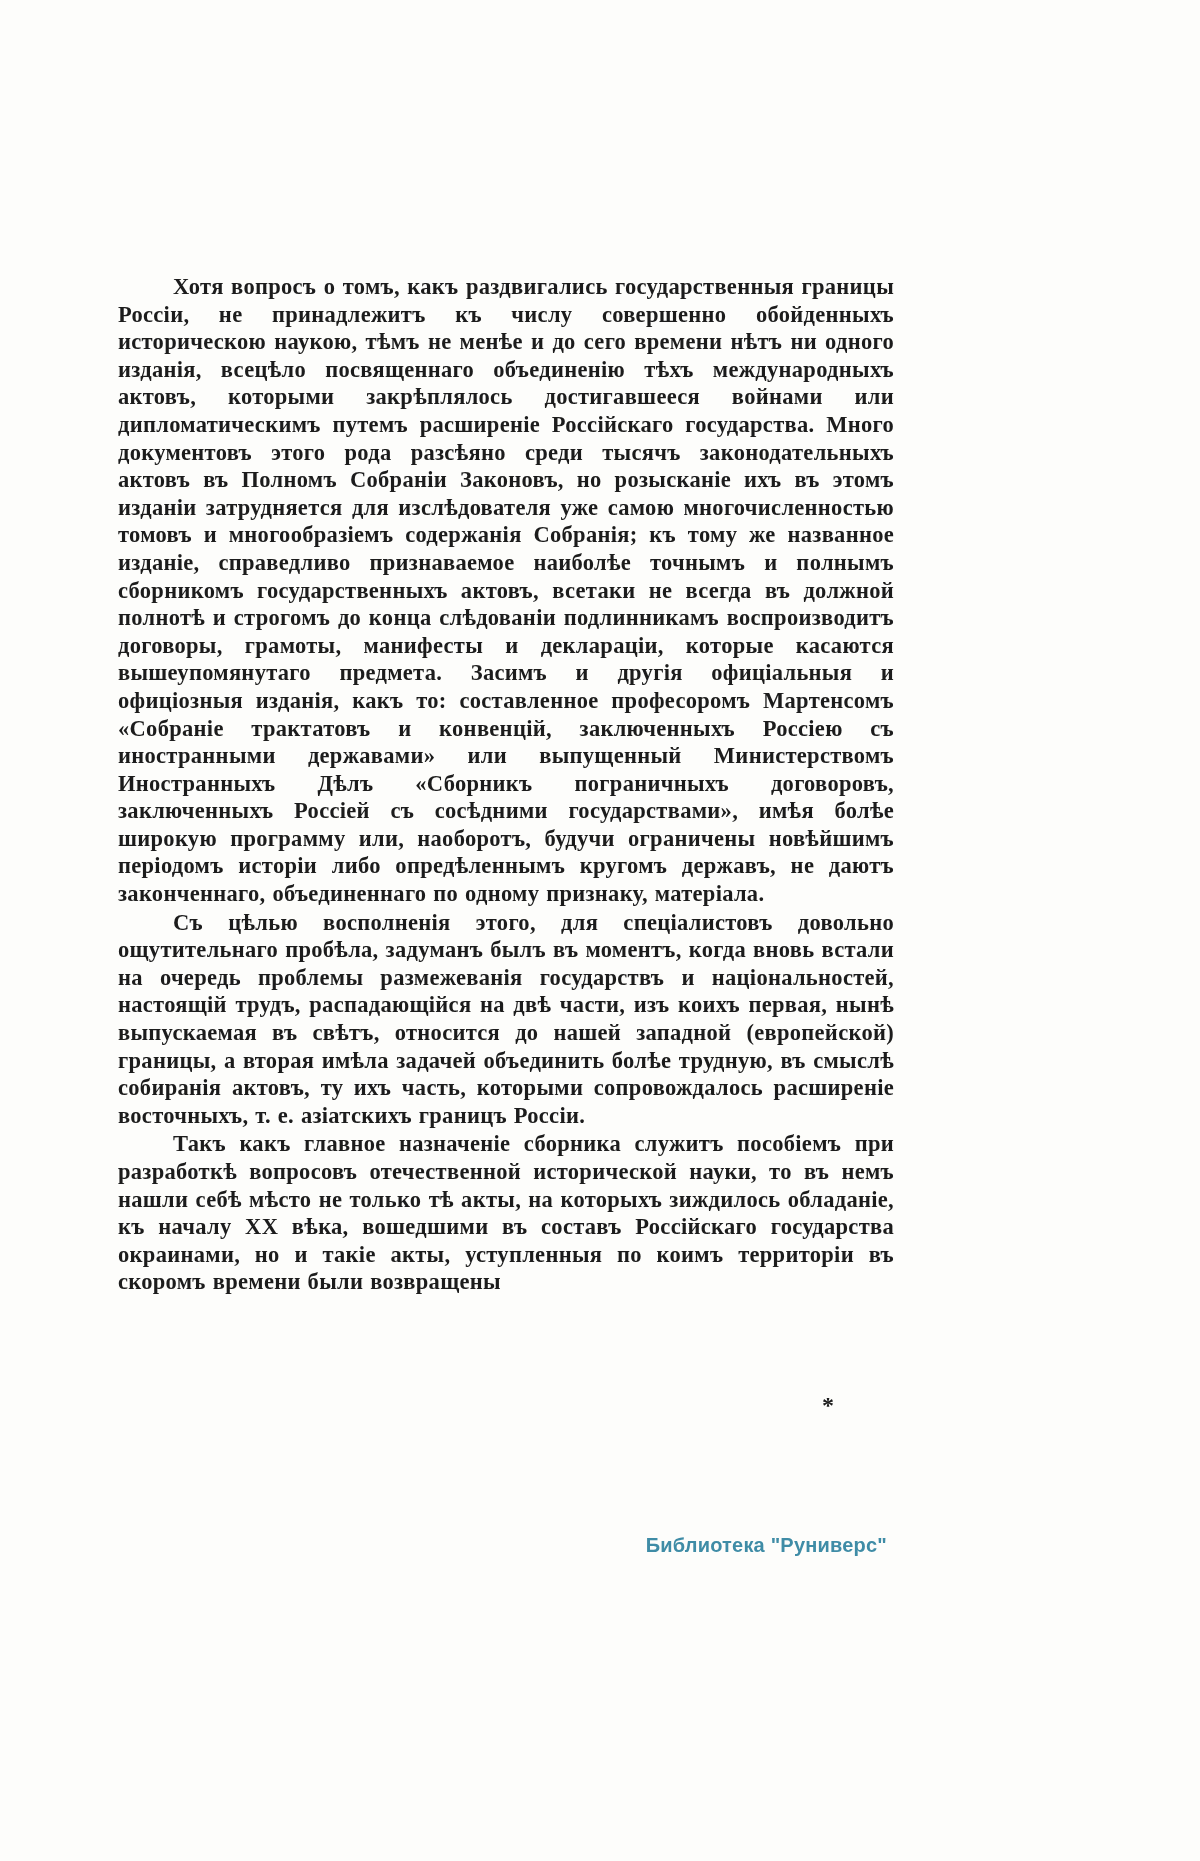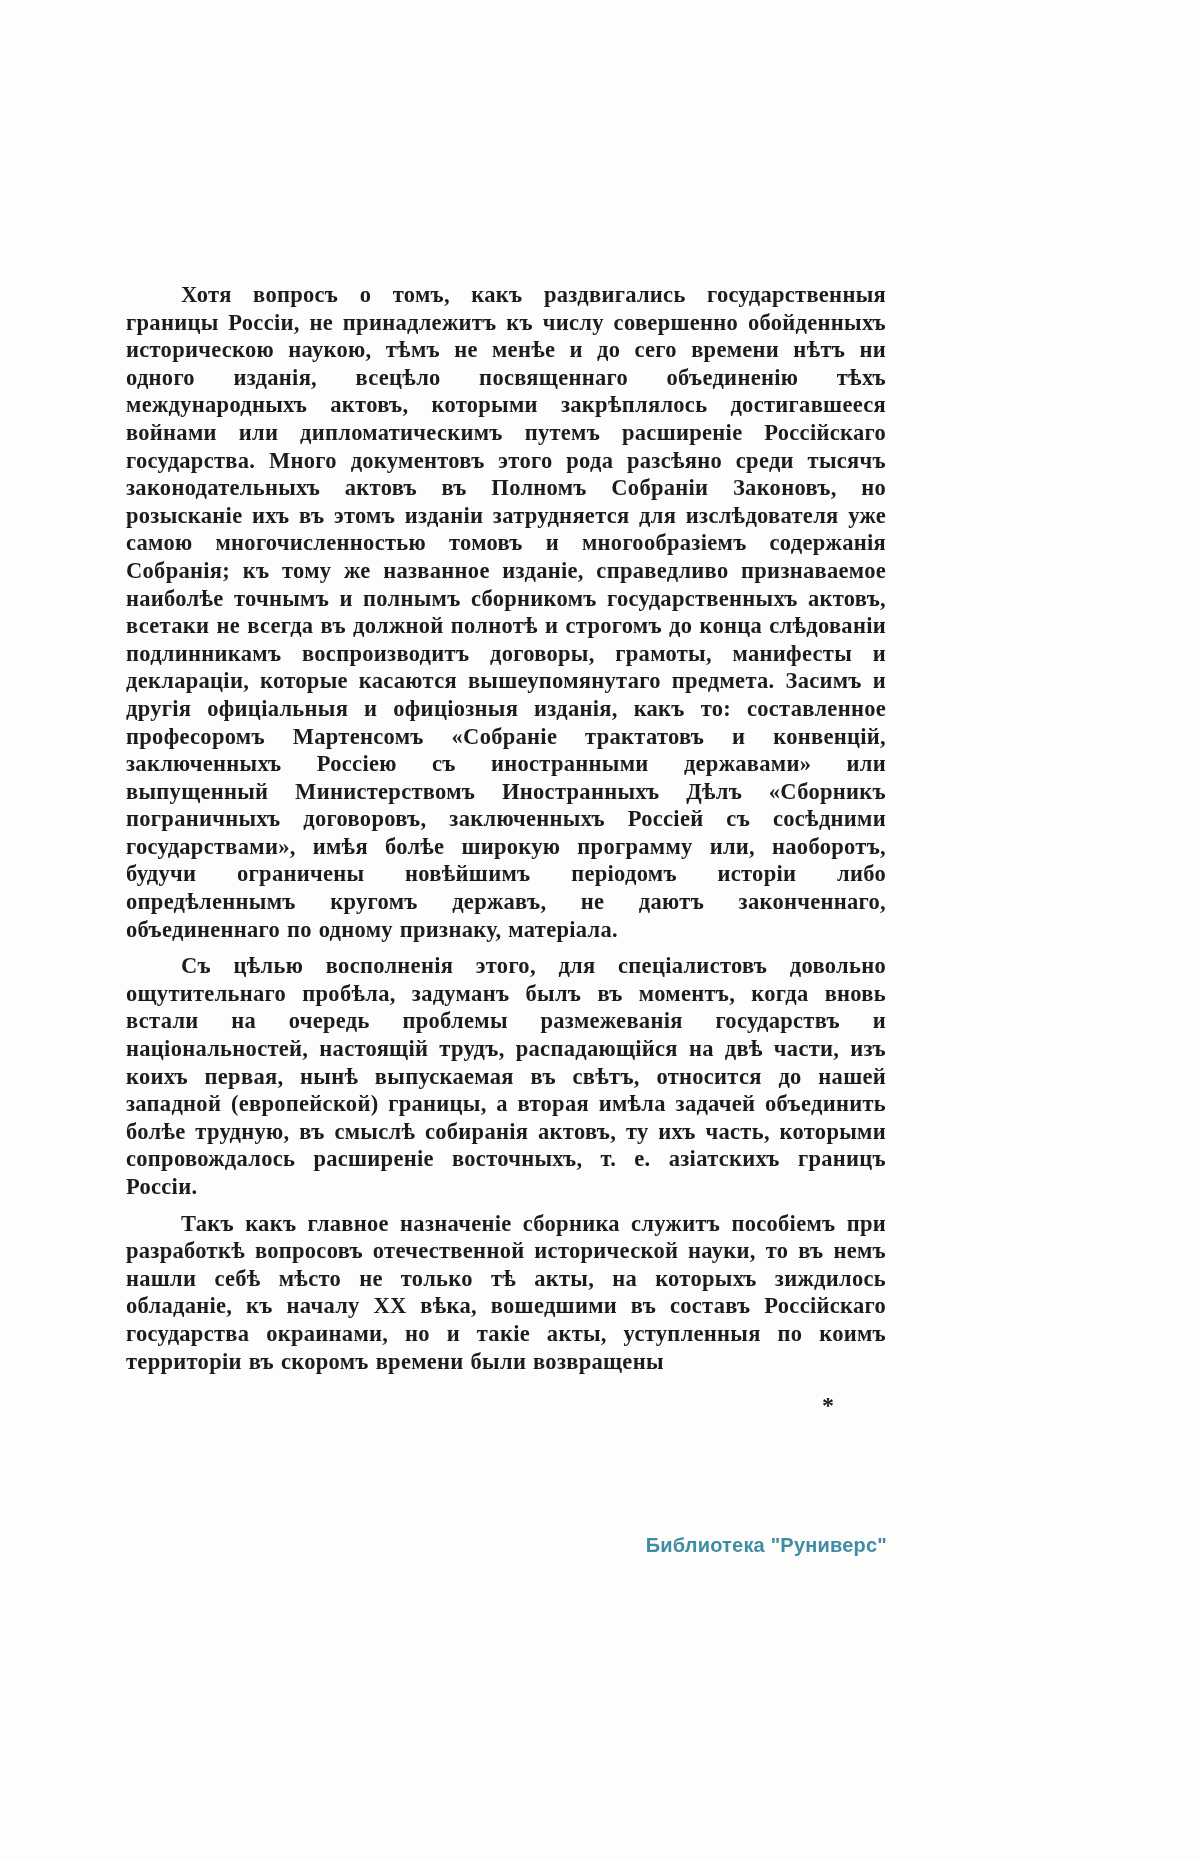--- a/index.html
+++ b/index.html
@@ -17,21 +17,21 @@
     font-family: "Liberation Serif", "DejaVu Serif", serif;
   }
   .text-block {
     position: absolute;
     left: 117px;
     top: 272px;
     width: 778px;
     color: #1c1c1c;
   }
   .text-block p {
-    margin: 9px;
+    margin: 1px;
     font-size: 22.5px;
     line-height: 27.6px;
     font-weight: bold;
     text-align: justify;
     text-indent: 55px;
     letter-spacing: 0.3px;
     word-spacing: 1px;
   }
   .signature-mark {
     position: absolute;

